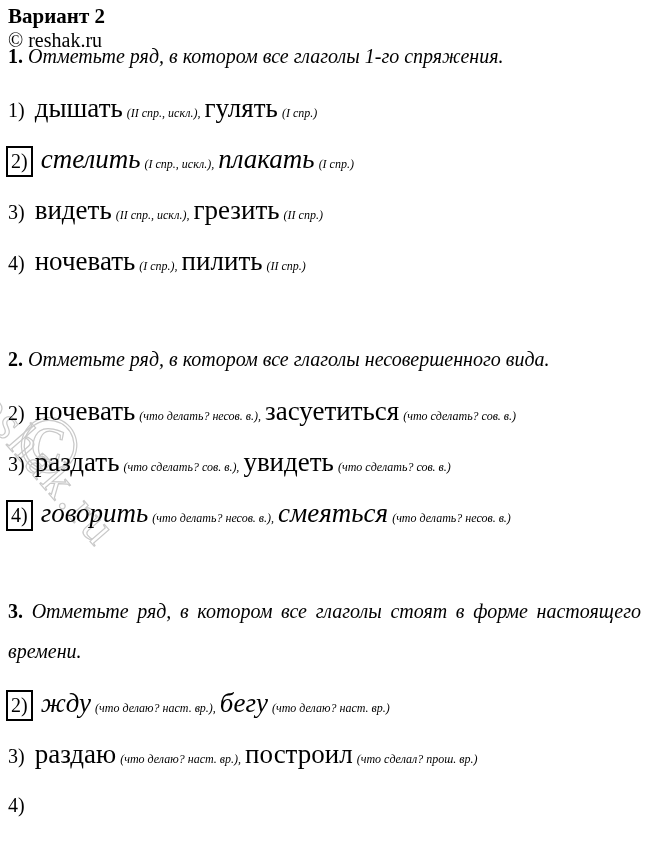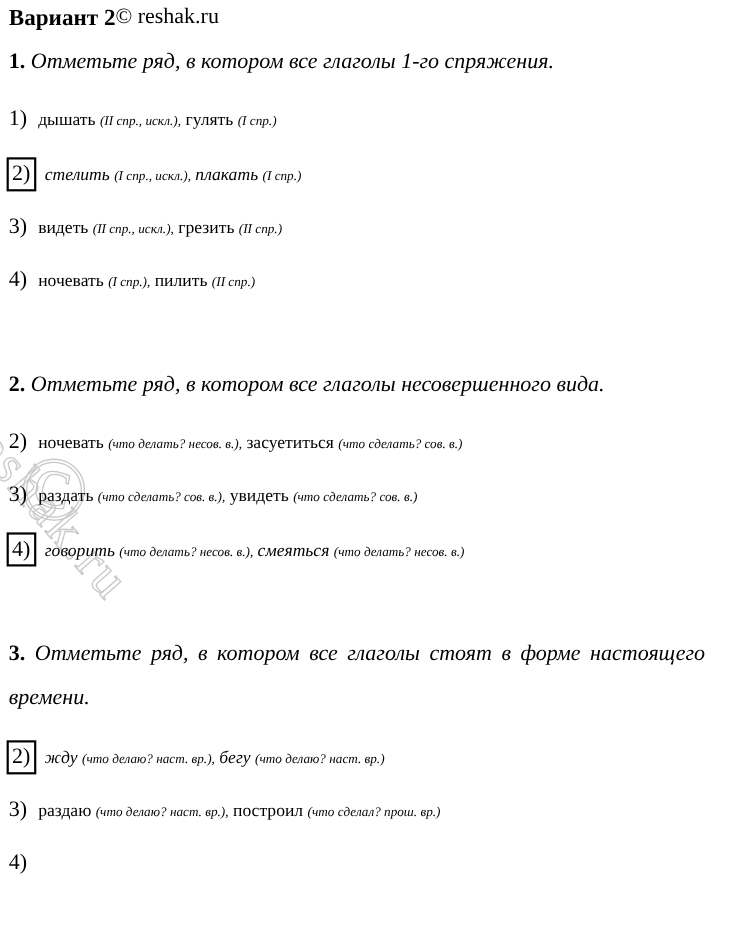--- a/index.html
+++ b/index.html
@@ -5,35 +5,35 @@
   * { box-sizing: border-box; }
   html, body { margin: 0; padding: 0; }
   body {
     width: 668px; height: 860px;
     background: #ffffff; color: #000;
     font-family: "Liberation Serif", "DejaVu Serif", serif;
     overflow: hidden; position: relative;
   }
   .page { padding: 4px 10px 0 8px; position: relative; z-index: 2; }
 
-  .page-header { display: flex; align-items: flex-start; height: 26px; }
+  .page-header { display: flex; justify-content: space-between; align-items: flex-start; height: 26px; flex-direction: column; }
   .doc-title { font-weight: bold; font-size: 21px; }
   .copyright { font-size: 20px; }
 
   .question { margin-top: 0; }
   .question + .question { margin-top: 59px; }
 
   .q-heading { font-size: 20px; line-height: 40px; margin: 6px 17px 0 0; text-align: justify; }
   .q-num { font-weight: bold; font-style: normal; }
   .q-prompt { font-style: italic; }
 
   .option { margin-top: 19px; line-height: 27px; white-space: nowrap; }
   .num { display: inline-block; font-size: 20px; margin-right: 6px; }
   .num.boxed { border: 2px solid #000; padding: 0 3px; margin-left: -2px; margin-right: 4px; }
-  .word { font-size: 16px; font-family: Liberation Serif, serif; }
+  .word { font-size: 27px; font-family: Liberation Serif, serif; }
   .note { font-style: italic; font-size: 12px; }
   .option.answer .word { font-style: italic; margin-top: 35px; }
 
   
   .watermark-text, .watermark-symbol {
     position: absolute; z-index: 1;
     color: transparent;
     -webkit-text-stroke: 1.2px #c9c9c9;
     pointer-events: none;
     font-family: "Liberation Serif", "DejaVu Serif", serif;

